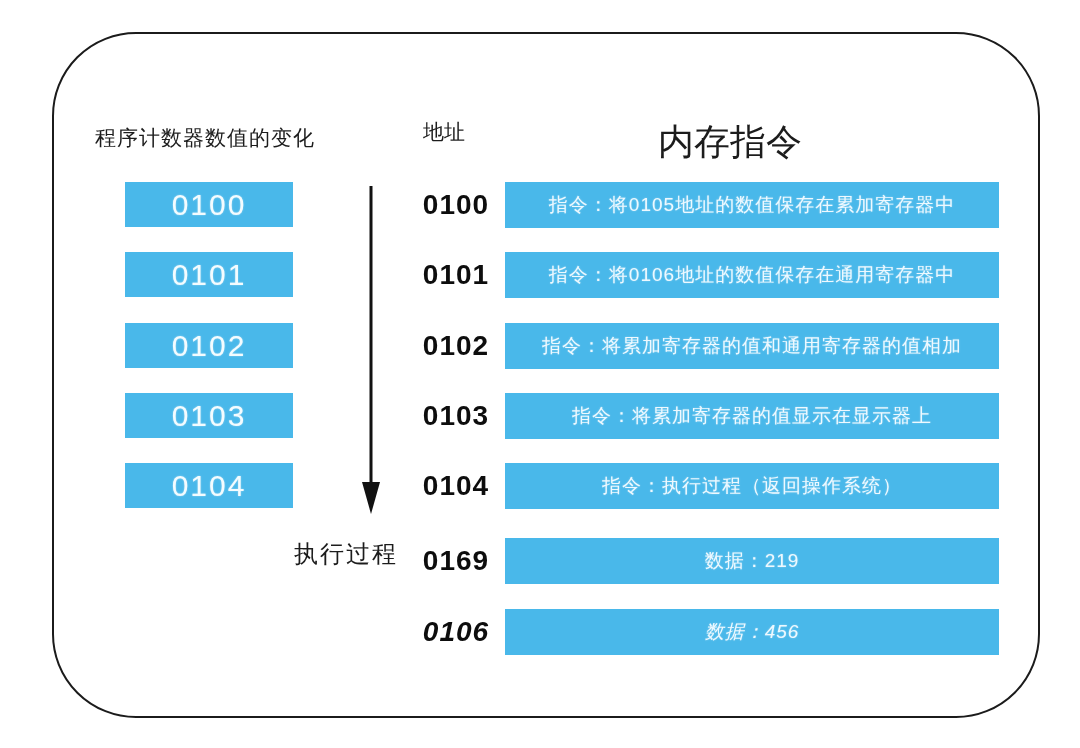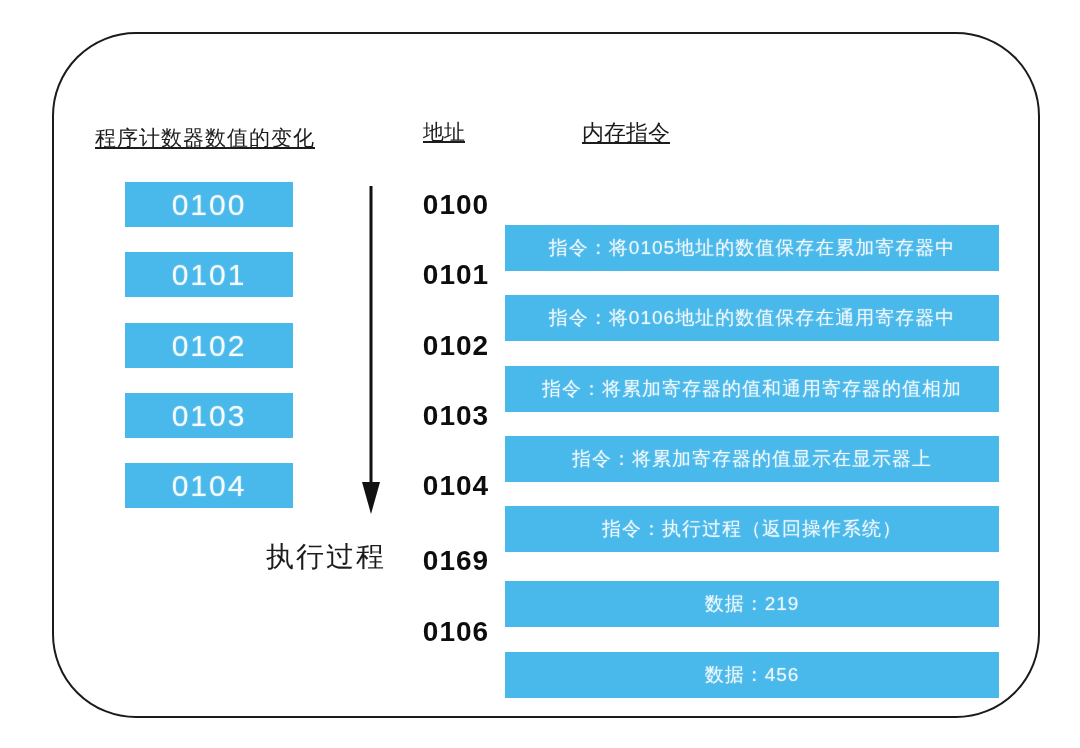--- a/index.html
+++ b/index.html
@@ -11,25 +11,25 @@
   *{margin:0;padding:0;box-sizing:border-box;}
   html,body{width:1080px;height:748px;background:#ffffff;overflow:hidden;}
   body{font-family:"Liberation Sans","DejaVu Sans",sans-serif;position:relative;}
 
   .frame{
     position:absolute;left:52px;top:32px;width:988px;height:686px;
     border:2px solid var(--frame-border);border-radius:84px;background:#ffffff;
   }
 
   .col-header{
-    position:absolute;color:var(--text-dark);white-space:nowrap;text-decoration:underline;
+    position:absolute;color:var(--text-dark);white-space:nowrap;
   }
   .pc-header{left:95px;top:124px;font-size:21px;letter-spacing:1px;}
   .addr-header{left:423px;top:118px;font-size:21px;}
-  .mem-header{left:582px;top:118px;width:220px;text-align:left;font-size:22px;}
+  .mem-header{left:582px;top:118px;width:220px;text-align:right;font-size:36px;}
 
   .pc-box{
     position:absolute;left:125px;width:168px;height:45px;
     background:var(--cell-blue);
     display:flex;align-items:center;justify-content:center;
     color:#f4fcff;font-size:30px;letter-spacing:2px;font-weight:500;
     text-shadow:0 0 2px rgba(255,255,255,0.45);
   }
   .pc-r0{top:182px;} .pc-r1{top:252px;} .pc-r2{top:323px;} .pc-r3{top:393px;} .pc-r4{top:463px;}
 
@@ -38,29 +38,28 @@
     display:flex;align-items:center;justify-content:center;
     color:#0d0d0d;font-size:28px;font-weight:700;letter-spacing:1px;
   }
   .mem-cell{
     position:absolute;left:505px;width:494px;height:46px;
     background:var(--cell-blue);
     display:flex;align-items:center;justify-content:center;
     color:var(--cell-text);font-size:19px;letter-spacing:1px;
     text-shadow:0 0 2px rgba(255,255,255,0.4);
     white-space:nowrap;
-    margin-top:43px;
   }
   .r0{top:182px;} .r1{top:252px;} .r2{top:323px;} .r3{top:393px;}
-  .r4{top:463px;} .r5{top:538px;} .r6{top:609px;}
+  .r4{top:463px;} .r5{top:538px;} .r6{top:609px;font-style:italic;}
 
   .exec-arrow{position:absolute;left:358px;top:184px;width:26px;height:334px;}
   .exec-label{
-    position:absolute;left:266px;top:538px;width:160px;text-align:left;
-    color:var(--text-dark);font-size:28px;letter-spacing:2px;white-space:nowrap;
+    position:absolute;left:266px;top:538px;width:160px;text-align:center;
+    color:var(--text-dark);font-size:24px;letter-spacing:2px;white-space:nowrap;
   }
 </style>
 </head>
 <body>
 
 <div class="frame"></div>
 
 <div class="col-header pc-header">程序计数器数值的变化</div>
 <div class="pc-box pc-r0">0100</div>
 <div class="pc-box pc-r1">0101</div>

